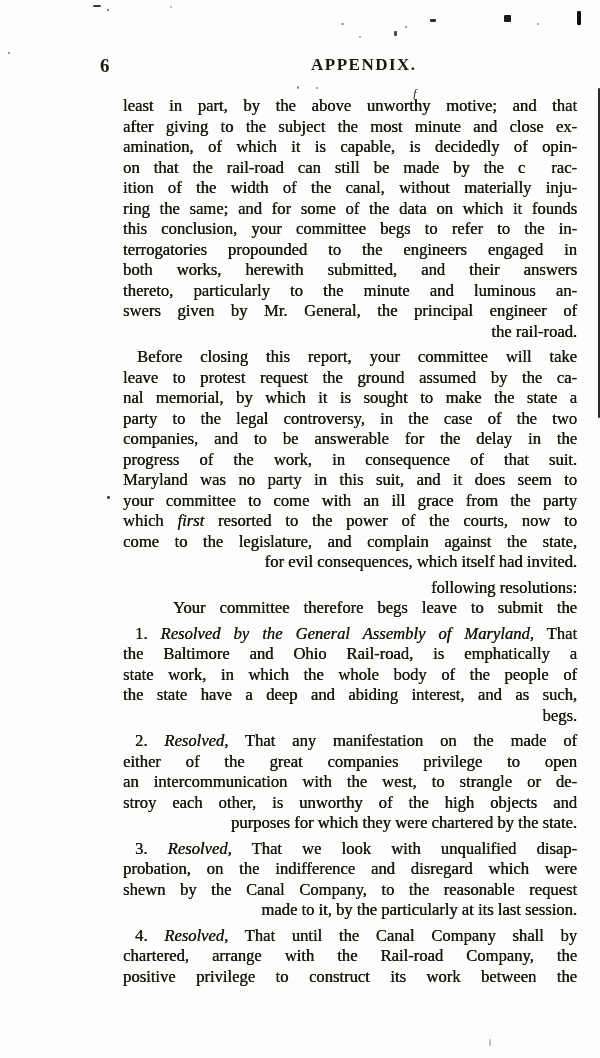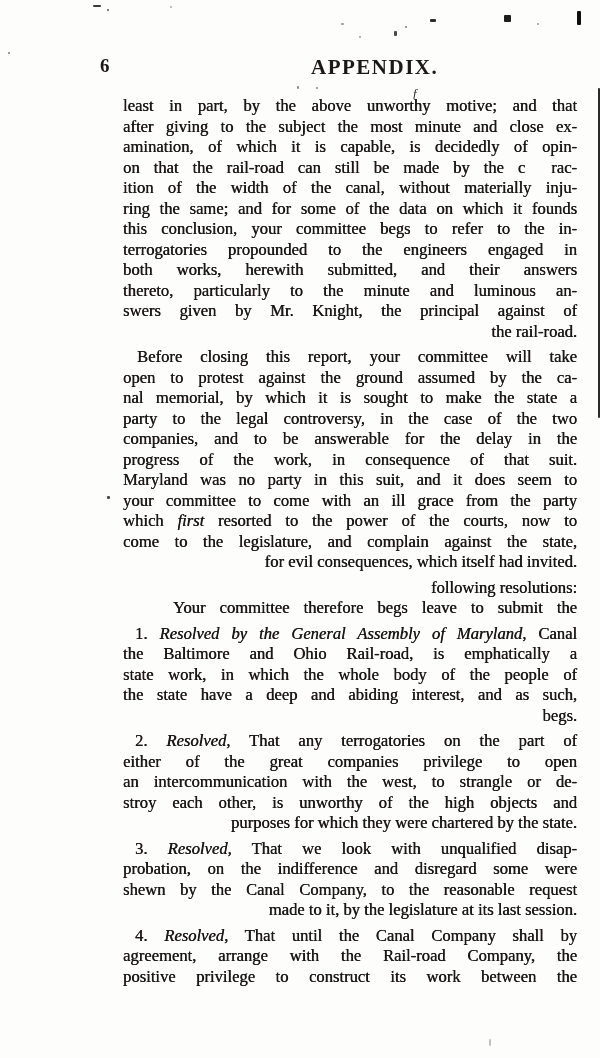--- a/index.html
+++ b/index.html
@@ -11,21 +11,21 @@
     font-family:"Liberation Serif","DejaVu Serif",serif;
     color:#1b1815;
   }
   #header{position:absolute;top:55px;left:0;width:600px;height:24px;}
   #page-number{
     position:absolute;left:100px;top:0;
     font-size:19px;font-weight:bold;
   }
   #header-title{
     position:absolute;left:311px;top:0;
-    font-size:21px;font-weight:bold;letter-spacing:1.5px;
+    font-size:17px;font-weight:bold;letter-spacing:1.5px;
   }
   #text-block{
     position:absolute;left:115px;top:96px;width:462px;
     font-size:16.6px;line-height:20.5px;
     text-shadow:0.35px 0 0 currentColor;
   }
   .para{margin:0 0 5px 8px;}
   .para:last-child{margin-bottom:0;}
   .line{text-align:right;}
   .line.just{text-align:justify;text-align-last:justify;}
@@ -47,63 +47,63 @@
         <div class="line just"><span>least in part, by the above unworthy motive; and that</span></div>
         <div class="line just"><span>after giving to the subject the most minute and close ex-</span></div>
         <div class="line just"><span>amination, of which it is capable, is decidedly of opin-</span></div>
         <div class="line just"><span>on that the rail-road can still be made by the c</span><span class="gap" style="width: 26px;"></span><span>rac-</span></div>
         <div class="line just"><span>ition of the width of the canal, without materially inju-</span></div>
         <div class="line just"><span>ring the same; and for some of the data on which it founds</span></div>
         <div class="line just"><span>this conclusion, your committee begs to refer to the in-</span></div>
         <div class="line just"><span>terrogatories propounded to the engineers engaged in</span></div>
         <div class="line just"><span>both works, herewith submitted, and their answers</span></div>
         <div class="line just"><span>thereto, particularly to the minute and luminous an-</span></div>
-        <div class="line just"><span>swers given by Mr. Knight, the principal against of</span></div>
+        <div class="line just"><span>swers given by Mr. General, the principal engineer of</span></div>
         <div class="line"><span>the rail-road.</span></div>
       </div>
       <div class="para">
         <div class="line just" style="text-indent: 14px;"><span>Before closing this report, your committee will take</span></div>
-        <div class="line just"><span>open to protest against the ground assumed by the ca-</span></div>
+        <div class="line just"><span>leave to protest request the ground assumed by the ca-</span></div>
         <div class="line just"><span>nal memorial, by which it is sought to make the state a</span></div>
         <div class="line just"><span>party to the legal controversy, in the case of the two</span></div>
         <div class="line just"><span>companies, and to be answerable for the delay in the</span></div>
         <div class="line just"><span>progress of the work, in consequence of that suit.</span></div>
         <div class="line just"><span>Maryland was no party in this suit, and it does seem to</span></div>
         <div class="line just"><span>your committee to come with an ill grace from the party</span></div>
         <div class="line just"><span>which </span><span class="it">first</span><span> resorted to the power of the courts, now to</span></div>
         <div class="line just"><span>come to the legislature, and complain against the state,</span></div>
         <div class="line"><span>for evil consequences, which itself had invited.</span></div>
       </div>
       <div class="para">
         <div class="line"><span>following resolutions:</span></div>
         <div class="line just" style="text-indent: 50px;"><span>Your committee therefore begs leave to submit the</span></div>
       </div>
       <div class="para">
-        <div class="line just" style="text-indent: 12px;"><span>1. </span><span class="it">Resolved by the General Assembly of Maryland,</span><span> Canal</span></div>
+        <div class="line just" style="text-indent: 12px;"><span>1. </span><span class="it">Resolved by the General Assembly of Maryland,</span><span> That</span></div>
         <div class="line just"><span>the Baltimore and Ohio Rail-road, is emphatically a</span></div>
         <div class="line just"><span>state work, in which the whole body of the people of</span></div>
         <div class="line just"><span>the state have a deep and abiding interest, and as such,</span></div>
         <div class="line"><span>begs.</span></div>
       </div>
       <div class="para">
-        <div class="line just" style="text-indent: 12px;"><span>2. </span><span class="it">Resolved,</span><span> That any terrogatories on the part of</span></div>
+        <div class="line just" style="text-indent: 12px;"><span>2. </span><span class="it">Resolved,</span><span> That any manifestation on the made of</span></div>
         <div class="line just"><span>either of the great companies privilege to open</span></div>
         <div class="line just"><span>an intercommunication with the west, to strangle or de-</span></div>
         <div class="line just"><span>stroy each other, is unworthy of the high objects and</span></div>
         <div class="line"><span>purposes for which they were chartered by the state.</span></div>
       </div>
       <div class="para">
         <div class="line just" style="text-indent: 12px;"><span>3. </span><span class="it">Resolved,</span><span> That we look with unqualified disap-</span></div>
-        <div class="line just"><span>probation, on the indifference and disregard some were</span></div>
+        <div class="line just"><span>probation, on the indifference and disregard which were</span></div>
         <div class="line just"><span>shewn by the Canal Company, to the reasonable request</span></div>
-        <div class="line"><span>made to it, by the legislature at its last session.</span></div>
+        <div class="line"><span>made to it, by the particularly at its last session.</span></div>
       </div>
       <div class="para">
         <div class="line just" style="text-indent: 12px;"><span>4. </span><span class="it">Resolved,</span><span> That until the Canal Company shall by</span></div>
-        <div class="line just"><span>agreement, arrange with the Rail-road Company, the</span></div>
+        <div class="line just"><span>chartered, arrange with the Rail-road Company, the</span></div>
         <div class="line just"><span>positive privilege to construct its work between the</span></div>
       </div>
     </div>
   <div id="artifacts">
       <span class="artifact" style="left: 93px; top: 5px; width: 8px; height: 2px; background: rgb(58, 58, 58); border-radius: 1px;"></span>
       <span class="artifact" style="left: 107px; top: 9px; width: 2px; height: 2px; background: rgb(85, 85, 85); border-radius: 1px;"></span>
       <span class="artifact" style="left: 170px; top: 6px; width: 2px; height: 2px; background: rgb(170, 170, 170); border-radius: 1px;"></span>
       <span class="artifact" style="left: 341px; top: 23px; width: 3px; height: 2px; background: rgb(153, 153, 153); border-radius: 1px;"></span>
       <span class="artifact" style="left: 359px; top: 36px; width: 2px; height: 2px; background: rgb(153, 153, 153); border-radius: 1px;"></span>
       <span class="artifact" style="left: 394px; top: 31px; width: 3px; height: 5px; background: rgb(74, 74, 74); border-radius: 1px;"></span>

